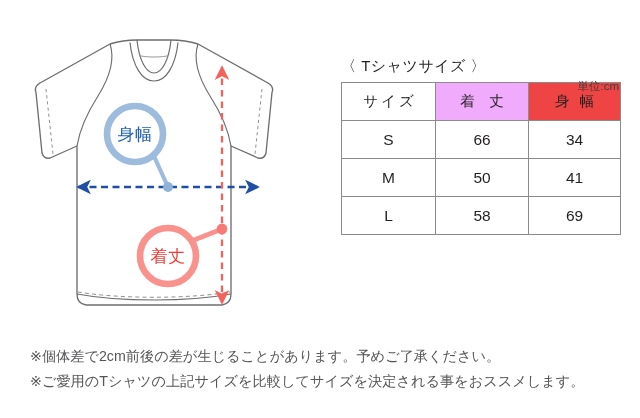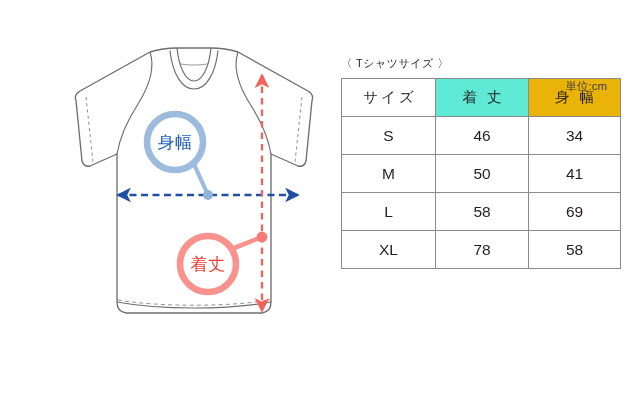--- a/index.html
+++ b/index.html
@@ -17,45 +17,44 @@
     width: 640px;
     height: 418px;
     background: #ffffff;
     overflow: hidden;
   }
 
   
   #shirt-figure {
     position: absolute;
     left: 0;
-    top: 12px;
+    top: 4px;
     width: 330px;
     height: 330px;
-    margin-left: 40px;
   }
   #shirt-svg { display: block; }
 
   
   #table-panel {
     position: absolute;
     left: 341px;
     top: 58px;
     width: 279px;
   }
   #chart-title {
-    font-size: 11px;
+    font-size: 15px;
     letter-spacing: 0.5px;
     color: #231f20;
     line-height: 1;
     margin: 0 0 0 0;
     white-space: nowrap;
   }
   #unit-label {
     position: absolute;
-    right: 13px;
+    right: 1px;
     top: 21px;
     font-size: 11.5px;
     color: #3d3d3d;
     white-space: nowrap;
   }
   #size-table {
     margin-top: 9px;
     border-collapse: collapse;
     table-layout: fixed;
     width: 279px;
@@ -73,22 +72,22 @@
   #size-table col.c-len  { width: 93px; }
   #size-table col.c-wid  { width: 92px; }
 
   #size-table thead th {
     font-size: 14.5px;
     letter-spacing: 3px;
     text-indent: 3px;
     color: #231f20;
   }
   th.head-size { background: #ffffff; letter-spacing: 1px; text-indent: 1px; margin-top: 40px; }
-  th.head-length { background: #5eead4; }
-  th.head-width  { background: #eab308; }
+  th.head-length { background: #f0abfc; font-family: Liberation Mono, monospace; }
+  th.head-width  { background: #ef4444; }
 
   #size-table tbody td {
     font-size: 15.5px;
     color: #231f20;
   }
 
   
   #notes {
     position: absolute;
     left: 30px;
@@ -206,36 +205,35 @@
       <thead>
         <tr>
           <th class="head-size">サイズ</th>
           <th class="head-length">着 丈</th>
           <th class="head-width">身 幅</th>
         </tr>
       </thead>
       <tbody>
         <tr>
           <td>S</td>
-          <td>46</td>
+          <td>66</td>
           <td>34</td>
         </tr>
         <tr>
           <td>M</td>
           <td>50</td>
           <td>41</td>
         </tr>
         <tr>
           <td>L</td>
           <td>58</td>
           <td>69</td>
         </tr>
-        <tr>
-          <td>XL</td>
-          <td>78</td>
-          <td>58</td>
-        </tr>
       </tbody>
     </table>
   </div>
 
+  <div id="notes">
+    <div class="note-line">※個体差で2cm前後の差が生じることがあります。予めご了承ください。</div>
+    <div class="note-line">※ご愛用のTシャツの上記サイズを比較してサイズを決定される事をおススメします。</div>
+  </div>
 
 </div>
 
 </body></html>

